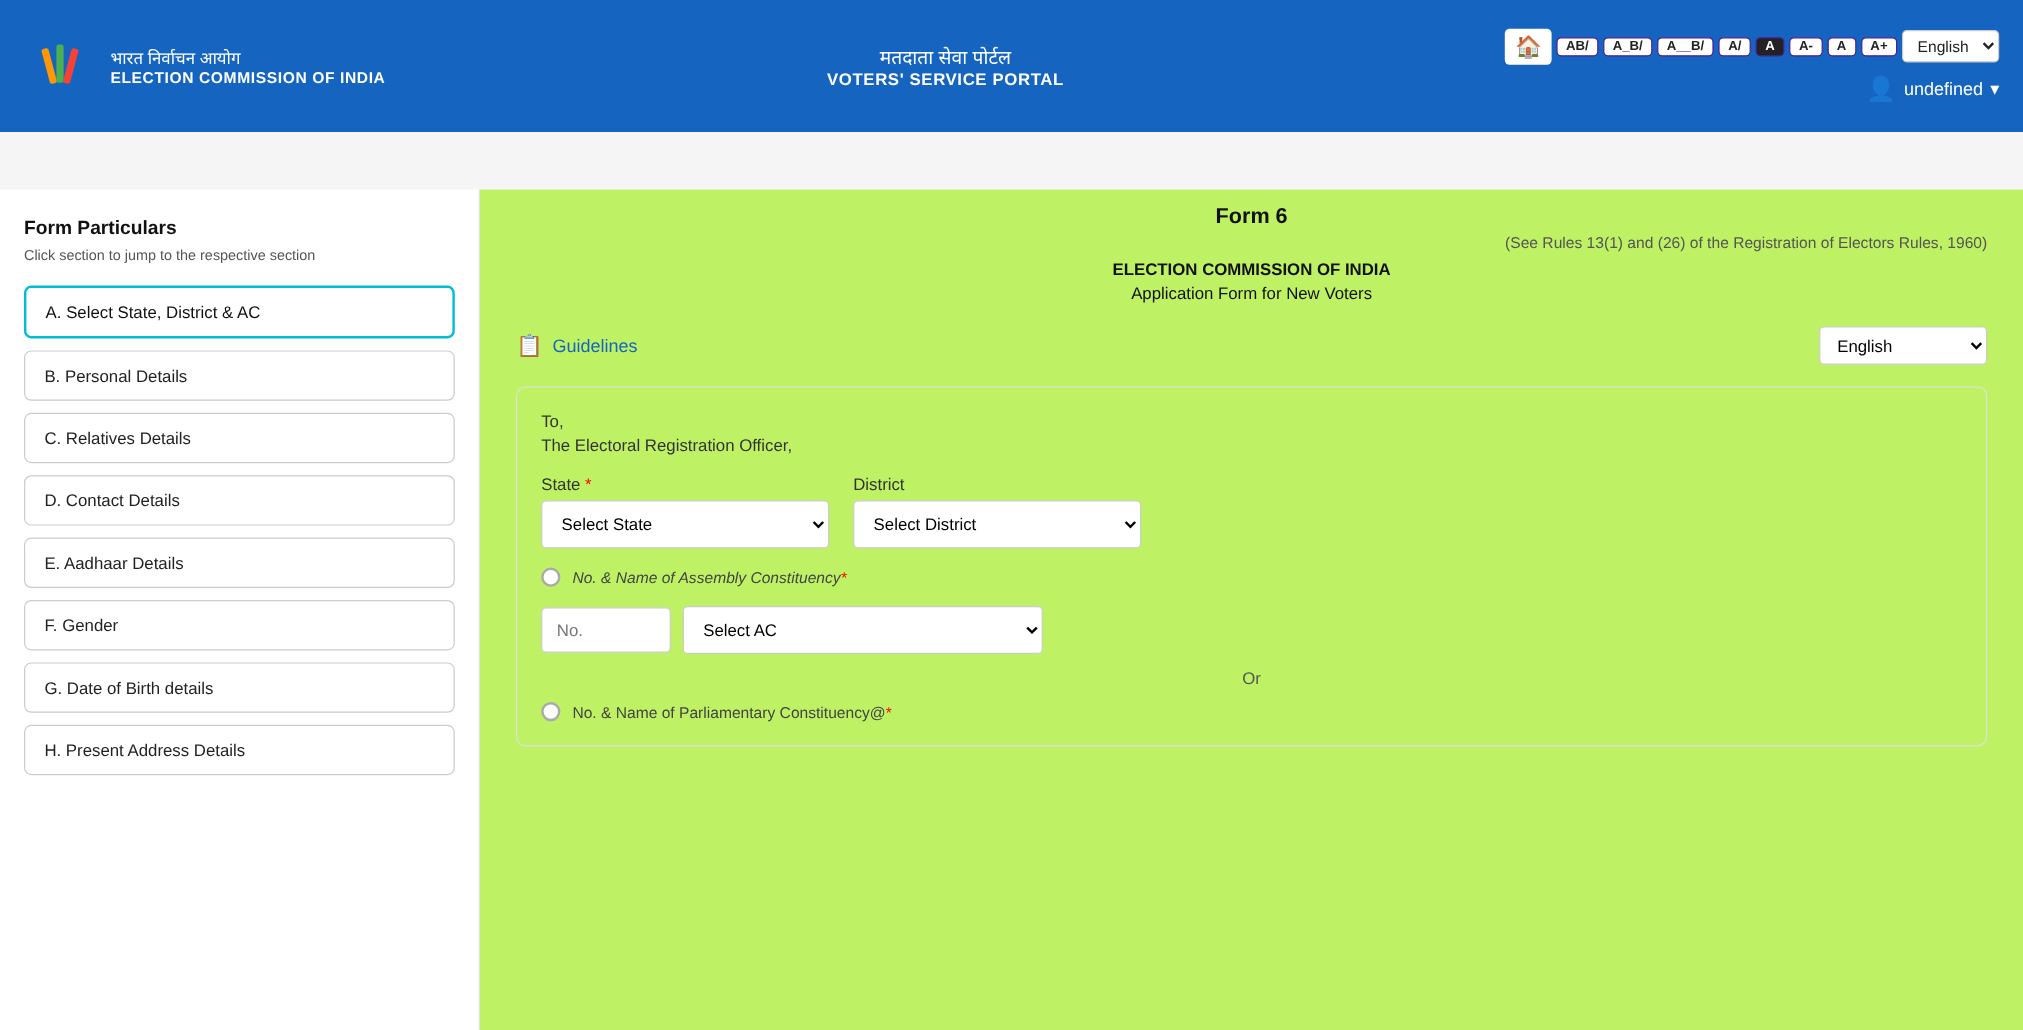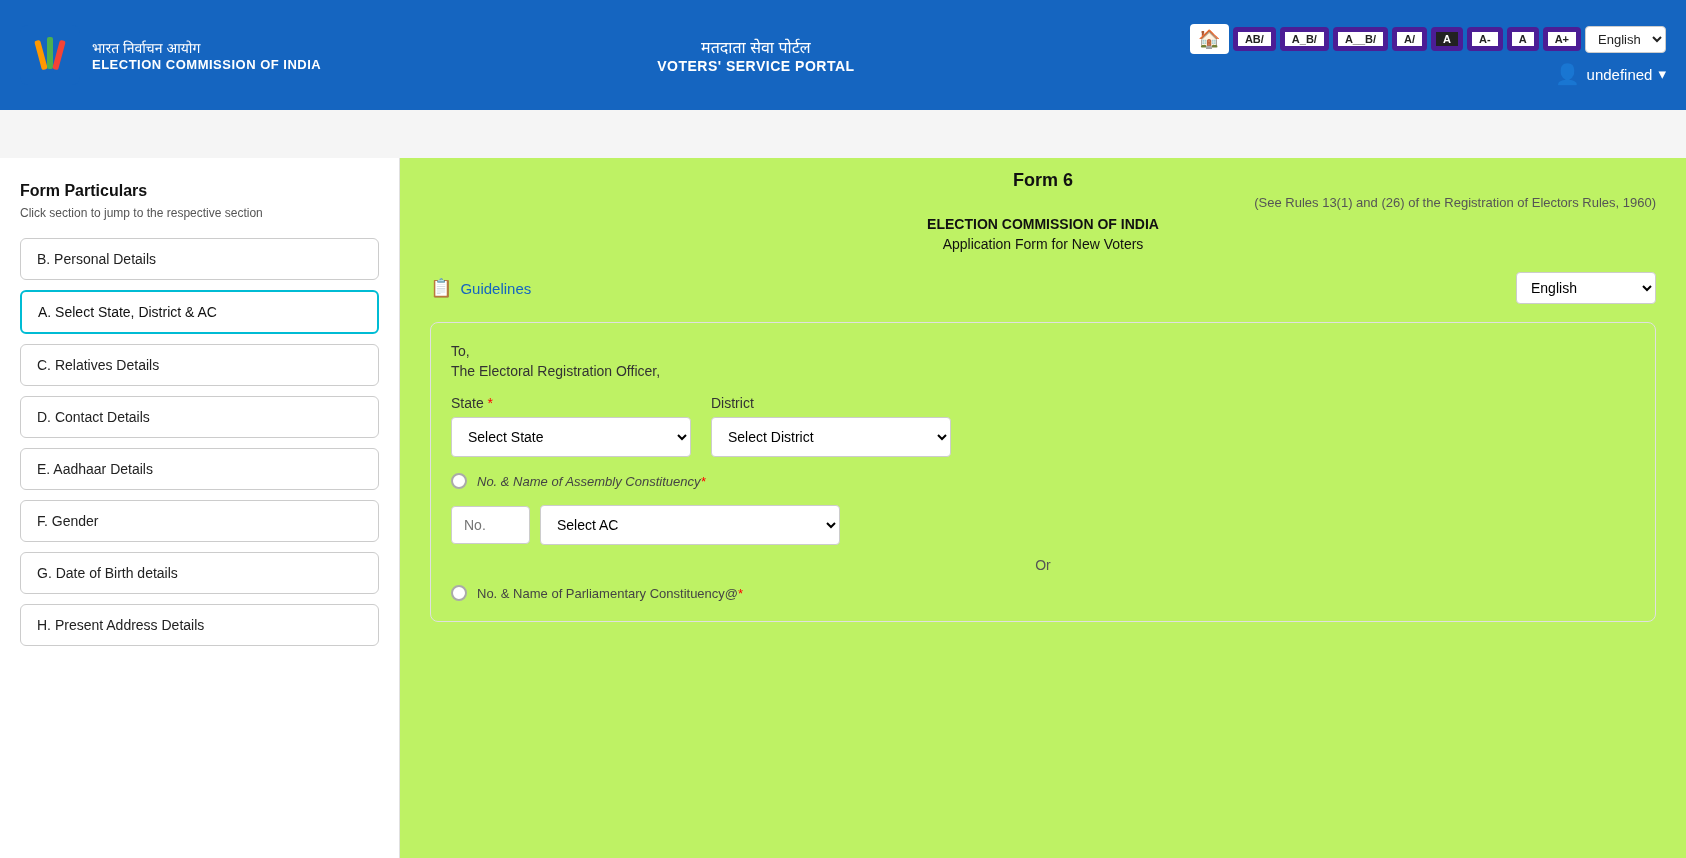--- a/index.html
+++ b/index.html
@@ -64,21 +64,21 @@
       background: white;
       border: none;
       border-radius: 4px;
       padding: 4px 8px;
       cursor: pointer;
       color: #1565C0;
       font-size: 18px;
     }
     .contrast-btn {
       background: white;
-      border: 5px solid #4c1d95;
+      border: 1px solid #4c1d95;
       border-radius: 4px;
       padding: 1px 7px;
       cursor: pointer;
       font-size: 11px;
       font-weight: bold;
       color: #222;
     }
     .contrast-btn.dark {
       background: #222;
       color: white;
@@ -277,21 +277,21 @@
       display: flex;
       align-items: center;
       gap: 10px;
       margin-bottom: 12px;
     }
     .no-input {
       border: 1px solid #ccc;
       border-radius: 4px;
       padding: 10px 12px;
       font-size: 14px;
-      width: 79px;
+      width: 108px;
     }
     .ac-select {
       border: 1px solid #ccc;
       border-radius: 4px;
       padding: 10px 12px;
       font-size: 14px;
       cursor: pointer;
       background: white;
       min-width: 300px;
     }
@@ -350,22 +350,22 @@
     </div>
   </div>
 </header>
 
 <div class="main-layout">
 
   <aside class="sidebar">
     <div class="sidebar-title">Form Particulars</div>
     <div class="sidebar-subtitle">Click section to jump to the respective section</div>
 
+    <div class="sidebar-item active">A. Select State, District &amp; AC</div>
     <div class="sidebar-item">B. Personal Details</div>
-    <div class="sidebar-item active">A. Select State, District &amp; AC</div>
     <div class="sidebar-item">C. Relatives Details</div>
     <div class="sidebar-item">D. Contact Details</div>
     <div class="sidebar-item">E. Aadhaar Details</div>
     <div class="sidebar-item">F. Gender</div>
     <div class="sidebar-item">G. Date of Birth details</div>
     <div class="sidebar-item">H. Present Address Details</div>
   </aside>
 
   <main class="content">
     <div class="form-title">Form 6</div>

